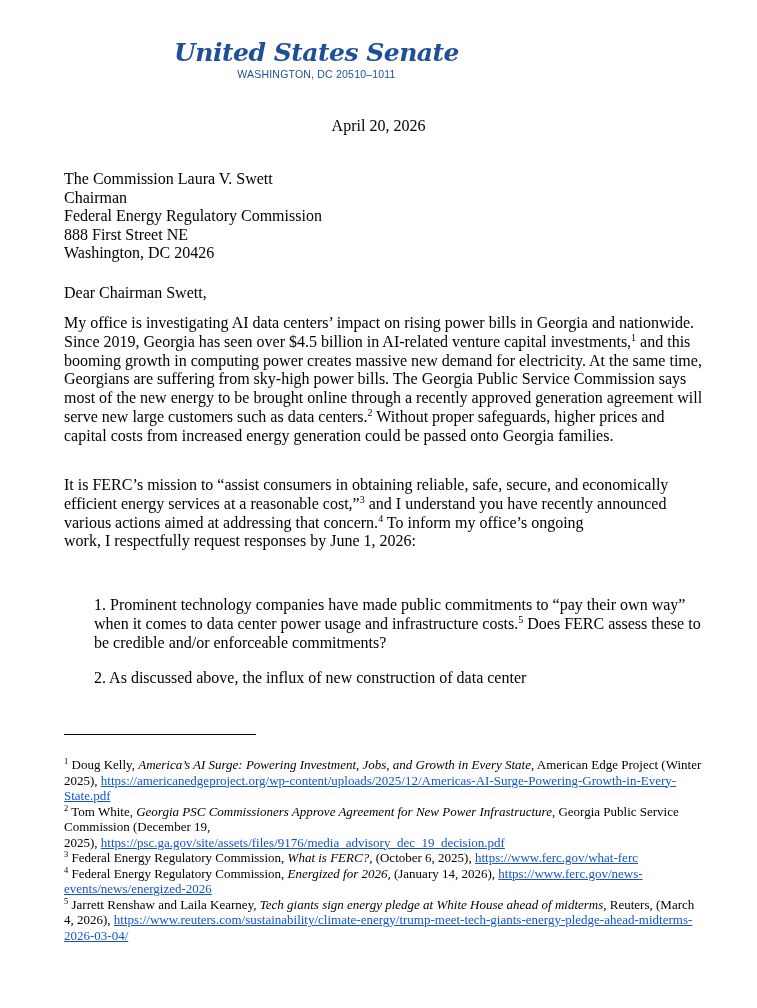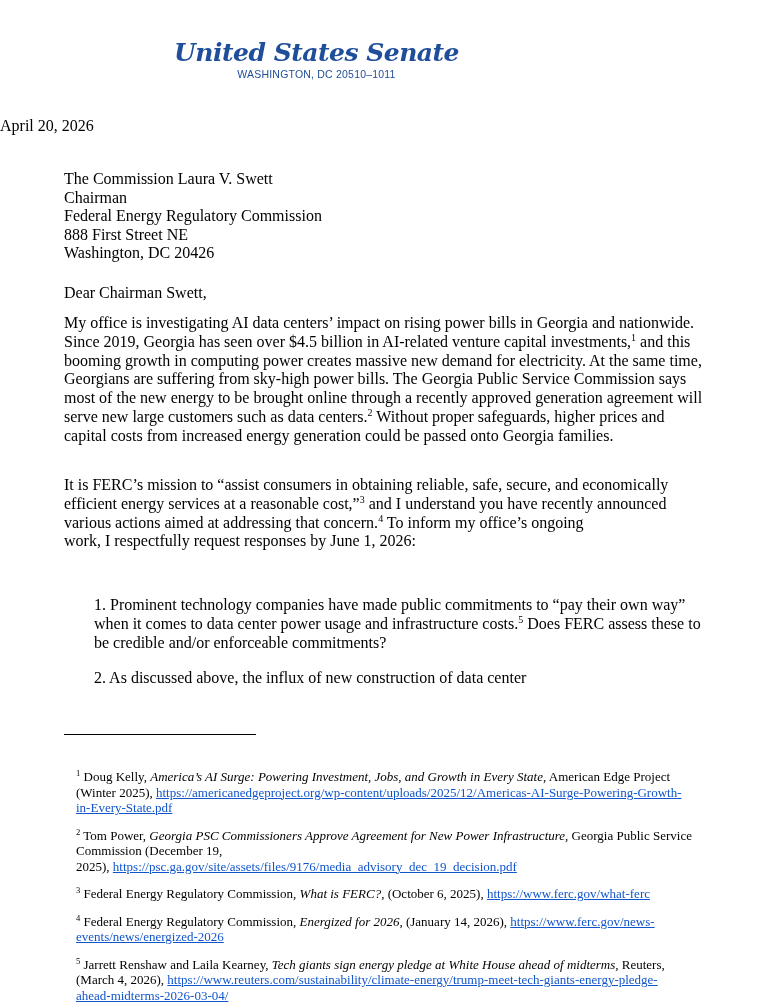--- a/index.html
+++ b/index.html
@@ -3,33 +3,33 @@
 <meta charset="utf-8">
 <style>
   html, body { margin: 0; padding: 0; background: #ffffff; }
   body { width: 757px; height: 1008px; position: relative; overflow: hidden;
          font-family: "Liberation Serif", serif; color: #000; }
   .letterhead { position: absolute; top: 38px; left: 0; width: 633px; text-align: center; }
   .senate-title { font-family: "DejaVu Serif", serif; font-weight: bold; font-size: 25px;
                   color: #1f4e9a; letter-spacing: -0.5px; font-style: italic; line-height: 30px; }
   .senate-address { font-family: "Liberation Sans", sans-serif; font-size: 10.5px; color: #1f4e9a;
                     letter-spacing: 0.2px; }
-  .date { position: absolute; top: 117px; left: 0; width: 757px; text-align: left; font-size: 16px; }
+  .date { position: absolute; top: 117px; left: 0; width: 757px; text-align: center; font-size: 16px; }
   .addr { position: absolute; top: 170px; left: 64px; font-size: 16px; line-height: 18.6px; }
   .salutation { position: absolute; top: 284px; left: 64px; font-size: 16px; }
   .para { position: absolute; left: 64px; width: 640px; font-size: 16px; line-height: 18.8px; }
   .p1 { top: 314px; }
   .p2 { top: 476px; }
   .q { position: absolute; left: 94px; width: 610px; font-size: 16px; line-height: 18.8px; margin-top: 29px; }
   .q1 { top: 567px; }
   .q2 { top: 640px; }
   sup { font-size: 10px; line-height: 0; vertical-align: super; }
   .fn-rule { position: absolute; top: 734px; left: 64px; width: 192px; height: 1px; background: #000; }
   .footnotes { position: absolute; top: 757px; left: 64px; width: 640px; font-size: 13px; line-height: 15.5px; }
-  .footnotes div { margin: 12px; }
+  .footnotes div { margin: 0; }
   .footnotes a { color: #1155cc; text-decoration: underline; }
   .footnotes sup { font-size: 8.5px; }
   i { font-style: italic; }
 </style>
 </head>
 <body>
 
 <div class="letterhead">
   <div class="senate-title">United States Senate</div>
   <div class="senate-address">WASHINGTON, DC 20510–1011</div>
@@ -52,17 +52,17 @@
 <div class="para p2"><span>It is FERC’s mission to “assist consumers in obtaining reliable, safe, secure, and economically efficient energy services at a reasonable cost,”</span><sup>3</sup><span> and I understand you have recently announced various actions aimed at addressing that concern.</span><sup>4</sup><span> To inform my office’s ongoing</span><br><span>work, I respectfully request responses by June 1, 2026:</span></div>
 
 <div class="q q1"><span>1. Prominent technology companies have made public commitments to “pay their own way” when it comes to data center power usage and infrastructure costs.</span><sup>5</sup><span> Does FERC assess these to be credible and/or enforceable commitments?</span></div>
 
 <div class="q q2"><span>2.  As discussed above, the influx of new construction of data center</span><br></div>
 
 <div class="fn-rule"></div>
 
 <div class="footnotes">
   <div><sup>1</sup><span> Doug Kelly, </span><i>America’s AI Surge: Powering Investment, Jobs, and Growth in Every State</i><span>, American Edge Project (Winter 2025), </span><a>https://americanedgeproject.org/wp-content/uploads/2025/12/Americas-AI-Surge-Powering-Growth-in-Every-State.pdf</a></div>
-  <div><sup>2</sup><span> Tom Power, </span><i>Georgia PSC Commissioners Approve Agreement for New Power Infrastructure</i><span>, Georgia Public Service Commission (December 19,</span><br><span>2025), </span><a>https://psc.ga.gov/site/assets/files/9176/media_advisory_dec_19_decision.pdf</a></div>
+  <div><sup>2</sup><span> Tom White, </span><i>Georgia PSC Commissioners Approve Agreement for New Power Infrastructure</i><span>, Georgia Public Service Commission (December 19,</span><br><span>2025), </span><a>https://psc.ga.gov/site/assets/files/9176/media_advisory_dec_19_decision.pdf</a></div>
   <div><sup>3</sup><span> Federal Energy Regulatory Commission, </span><i>What is FERC?</i><span>, (October 6, 2025), </span><a>https://www.ferc.gov/what-ferc</a></div>
   <div><sup>4</sup><span> Federal Energy Regulatory Commission, </span><i>Energized for 2026,</i><span> (January 14, 2026), </span><a>https://www.ferc.gov/news-events/news/energized-2026</a></div>
   <div><sup>5</sup><span> Jarrett Renshaw and Laila Kearney, </span><i>Tech giants sign energy pledge at White House ahead of midterms,</i><span> Reuters, (March 4, 2026), </span><a>https://www.reuters.com/sustainability/climate-energy/trump-meet-tech-giants-energy-pledge-ahead-midterms-2026-03-04/</a></div>
 </div>
 
 </body></html>

